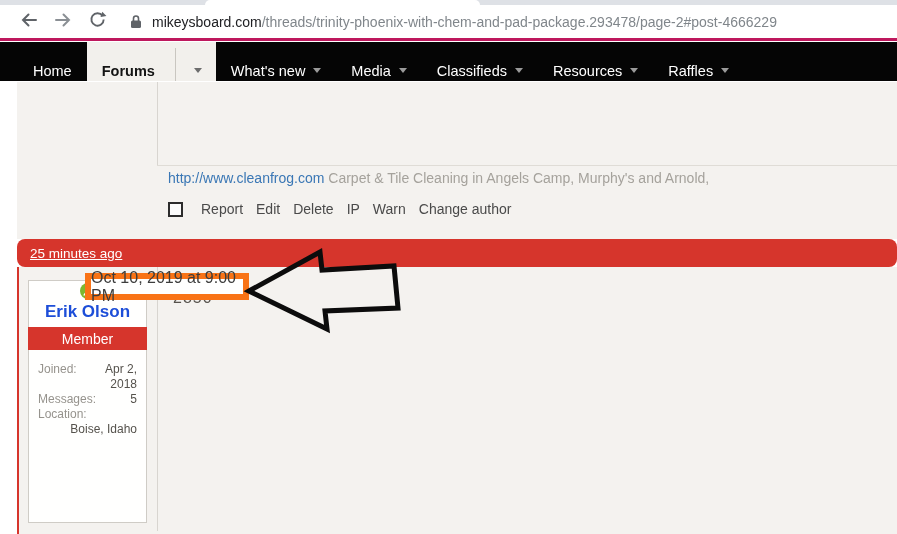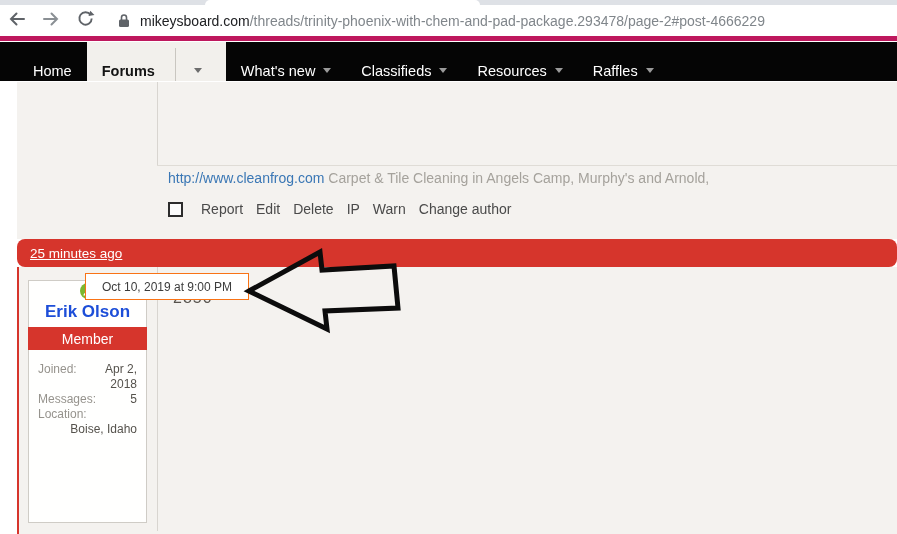--- a/index.html
+++ b/index.html
@@ -7,35 +7,35 @@
   body {
     position:relative; overflow:hidden; background:#fff;
     font-family:"Liberation Sans", sans-serif;
   }
 
   
   .chrome { position:absolute; top:0; left:0; width:897px; height:42px; background:#fff; }
   .tabstrip { position:relative; height:5px; background:#dee1e6; }
   .active-tab { position:absolute; left:205px; top:0; width:275px; height:5px;
     background:#fff; border-radius:8px 8px 0 0; }
-  .toolbar { height:36px; display:flex; align-items:center; padding-left:4px;
-    border-bottom:5px solid #be185d; background:#fff; }
+  .toolbar { height:36px; display:flex; align-items:center; padding-left:16px;
+    border-bottom:3px solid #be185d; background:#fff; }
   .nav-btn { width:26px; height:26px; display:flex; align-items:center; justify-content:center;
     margin-right:8px; border-radius:50%; }
   .omnibox { display:flex; align-items:center; margin-left:12px; font-size:14px; }
   .omnibox .lock { margin-right:10px; display:flex; }
   .url-domain { color:#202124; }
   .url-path { color:#80868b; }
 
   
   .navbar { position:absolute; top:42px; left:0; width:897px; height:57px; background:#050505;
     display:flex; align-items:stretch; padding-left:18px; }
   .nav-item { display:flex; align-items:center; gap:8px; padding:0 15px;
     color:#fff; font-size:14.5px; white-space:nowrap; }
-  .nav-item.active { background:#f2f0ec; color:#141414; font-weight:bold; padding-right:14px; }
+  .nav-item.active { background:#f2f0ec; color:#141414; font-weight:bold; padding-right:4px; }
   .caret { width:0; height:0; border-left:4.5px solid transparent; border-right:4.5px solid transparent;
     border-top:5px solid #9a9a9a; }
   .nav-item.active .tab-sep { width:1px; align-self:stretch; margin:6px 0; background:#c9c6c0; }
   .nav-item.active .caret-box { display:flex; align-items:center; padding:0 10px; }
   .nav-item.active .caret { border-top-color:#6d6d6d; }
 
   
   .page { position:absolute; top:81px; left:0; width:897px; height:453px; background:#fff; }
 
   .prev-post { position:absolute; left:17px; right:0; top:1px; height:157px; background:#f4f2ef; }
@@ -67,22 +67,22 @@
     color:#fff; font-size:14px; display:flex; align-items:center; justify-content:center; }
   .stats { margin-top:12px; padding:0 9px; font-size:12px; text-align:left; }
   .stat-row { display:flex; justify-content:space-between; line-height:15px; }
   .stat-label { color:#96938d; }
   .stat-value { color:#55524c; text-align:right; flex:1; }
 
   
   .post-num { position:absolute; left:154px; top:22px; font-size:16px; color:#56524c;
     letter-spacing:1px; z-index:2; }
   .tooltip { position:absolute; left:66px; top:6px; width:164px; height:27px; background:#fff;
-    border:1px solid #f97316; display:flex; align-items:center; justify-content:center;
-    font-size:12px; color:#3c3c3c; z-index:5; }
+    border:6px solid #f97316; display:flex; align-items:center; justify-content:center;
+    font-size:16px; color:#3c3c3c; z-index:5; }
   .arrow-overlay { position:absolute; left:240px; top:245px; width:165px; height:95px; z-index:10; }
 
   .script-text { font-family:"DejaVu Serif", serif; font-style:italic; font-weight:bold; }
 </style>
 </head>
 <body>
 
 <div class="chrome">
   <div class="tabstrip">
     <div class="active-tab"></div>
@@ -129,20 +129,24 @@
   </div>
   <div class="nav-item active">
     <span style="padding-right:12px;">Forums</span>
     <span class="tab-sep"></span>
     <span class="caret-box">
         <span class="caret"></span>
       </span>
   </div>
   <div class="nav-item">
     <span>What's new</span>
+    <span class="caret"></span>
+  </div>
+  <div class="nav-item">
+    <span>Media</span>
     <span class="caret"></span>
   </div>
   <div class="nav-item">
     <span>Classifieds</span>
     <span class="caret"></span>
   </div>
   <div class="nav-item">
     <span>Resources</span>
     <span class="caret"></span>
   </div>

